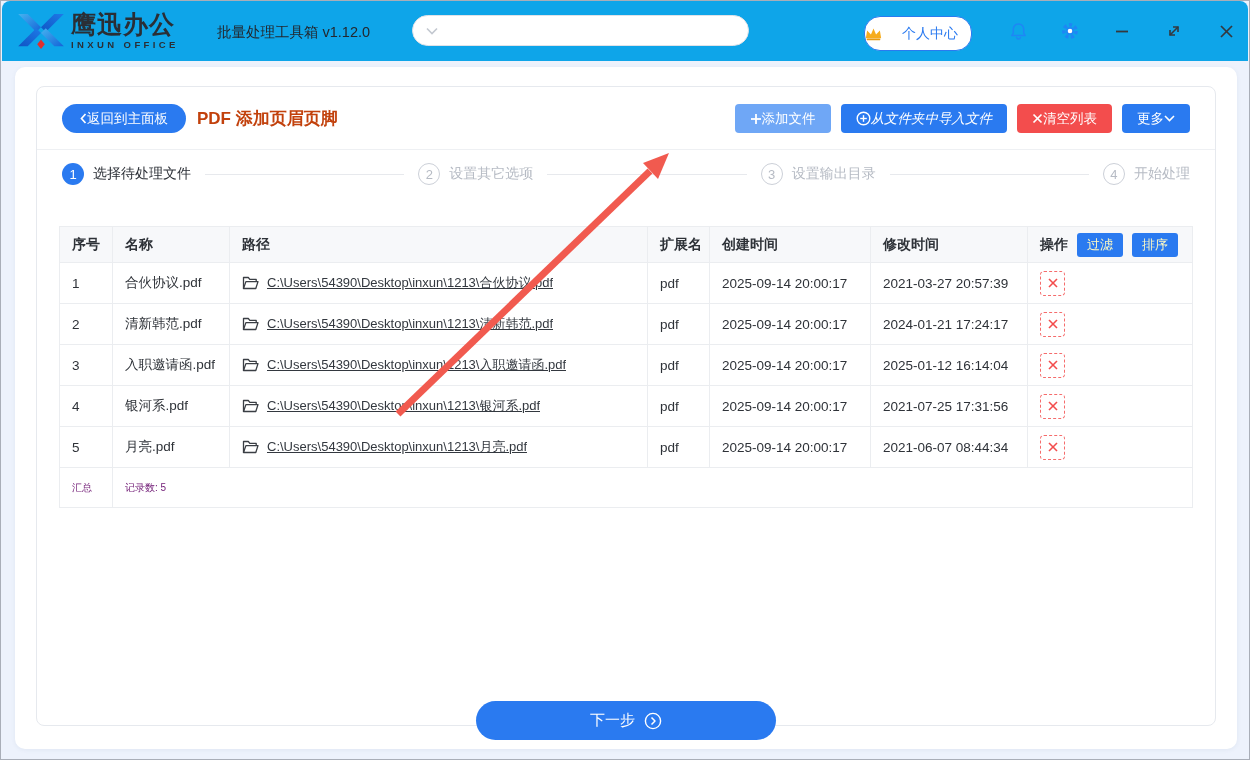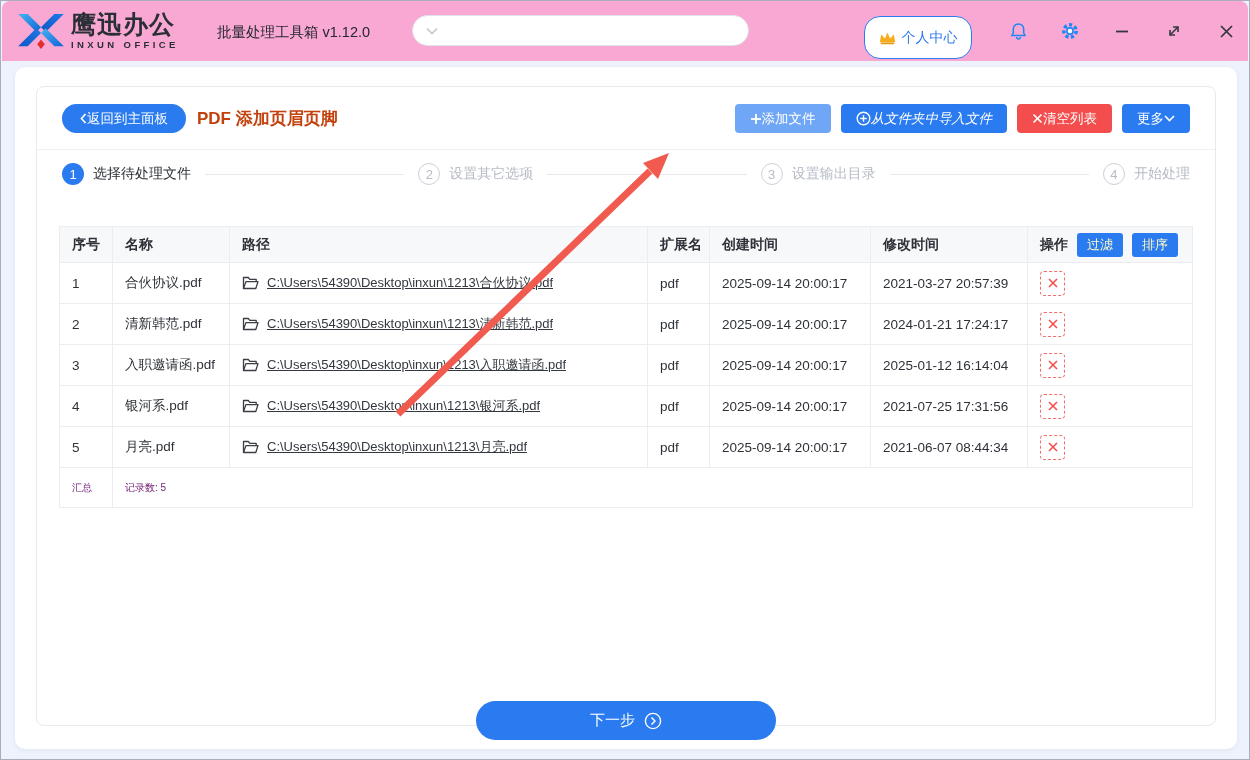--- a/index.html
+++ b/index.html
@@ -6,31 +6,31 @@
     --primary:#2a7af0; --primary-light:#6fa7f6; --danger:#f34d4d;
     --crown-gold:#f6ac1d; --arrow-red:#f15a4f; --inactive:#c2c6ce;
     --text-dark:#24282e; --border:#e9ebef; --link:#33383f;
   }
   *{margin:0;padding:0;box-sizing:border-box;}
   html,body{width:1250px;height:760px;}
   body{font-family:"Liberation Sans","DejaVu Sans",sans-serif;background:#fff;}
   .stage{position:relative;width:1250px;height:760px;background:#edf2fc;overflow:hidden;border:1px solid #a9aeb8;}
 
   
-  .titlebar{position:absolute;left:1px;top:0;right:1px;height:60px;background:#f9a8d4;border-radius:8px 8px 0 0;}
+  .titlebar{position:absolute;left:1px;top:0;right:1px;height:60px;background:#0ea5e9;border-radius:8px 8px 0 0;}
   .logo-group{position:absolute;left:16px;top:11px;display:flex;align-items:center;}
   .brand{margin-left:7px;display:flex;flex-direction:column;line-height:1;}
   .brand-cn{font-size:25px;font-weight:bold;color:#2a2e35;letter-spacing:1px;}
   .brand-en{font-size:9.5px;font-weight:bold;color:#2a2e35;letter-spacing:3.4px;margin-top:3px;}
   .app-title{position:absolute;left:215px;top:22px;font-size:14.5px;color:#23272e;}
   .search{position:absolute;left:410px;top:14px;width:337px;height:31px;border:1px solid #dfe2e8;border-radius:16px;
     display:flex;align-items:center;justify-content:space-between;padding:0 13px;background:#fff;cursor:pointer;}
   .search .ph{font-size:13.5px;color:#c3c8d0;}
-  .pc-btn{position:absolute;left:862px;top:15px;width:108px;height:43px;border:1px solid var(--primary);border-radius:16px;
-    background:#fff;display:flex;align-items:center;justify-content:center;gap:6px;cursor:pointer;}
+  .pc-btn{position:absolute;left:862px;top:15px;width:108px;height:35px;border:1px solid var(--primary);border-radius:16px;
+    background:#fff;display:flex;align-items:center;gap:20px;cursor:pointer;}
   .pc-btn span{font-size:14px;color:var(--primary);}
   .tb-ico{position:absolute;top:18px;width:24px;height:24px;display:flex;align-items:center;justify-content:center;cursor:pointer;}
 
   
   .panel{position:absolute;left:14px;top:66px;width:1222px;height:682px;background:#fff;border-radius:10px;box-shadow:0 1px 4px rgba(80,100,140,.08);}
   .card{position:absolute;left:35px;top:85px;width:1180px;height:640px;background:#fff;border:1px solid #e6e9ee;border-radius:8px;}
   .card-header{position:absolute;left:25px;right:25px;top:17px;height:29px;display:flex;align-items:center;}
   .back-btn{height:29px;padding:0 18px;background:var(--primary);border:none;border-radius:15px;color:#fff;font-size:13.5px;
     display:flex;align-items:center;cursor:pointer;}
   .page-title{margin-left:11px;font-size:17px;font-weight:bold;color:#c2410c;}

